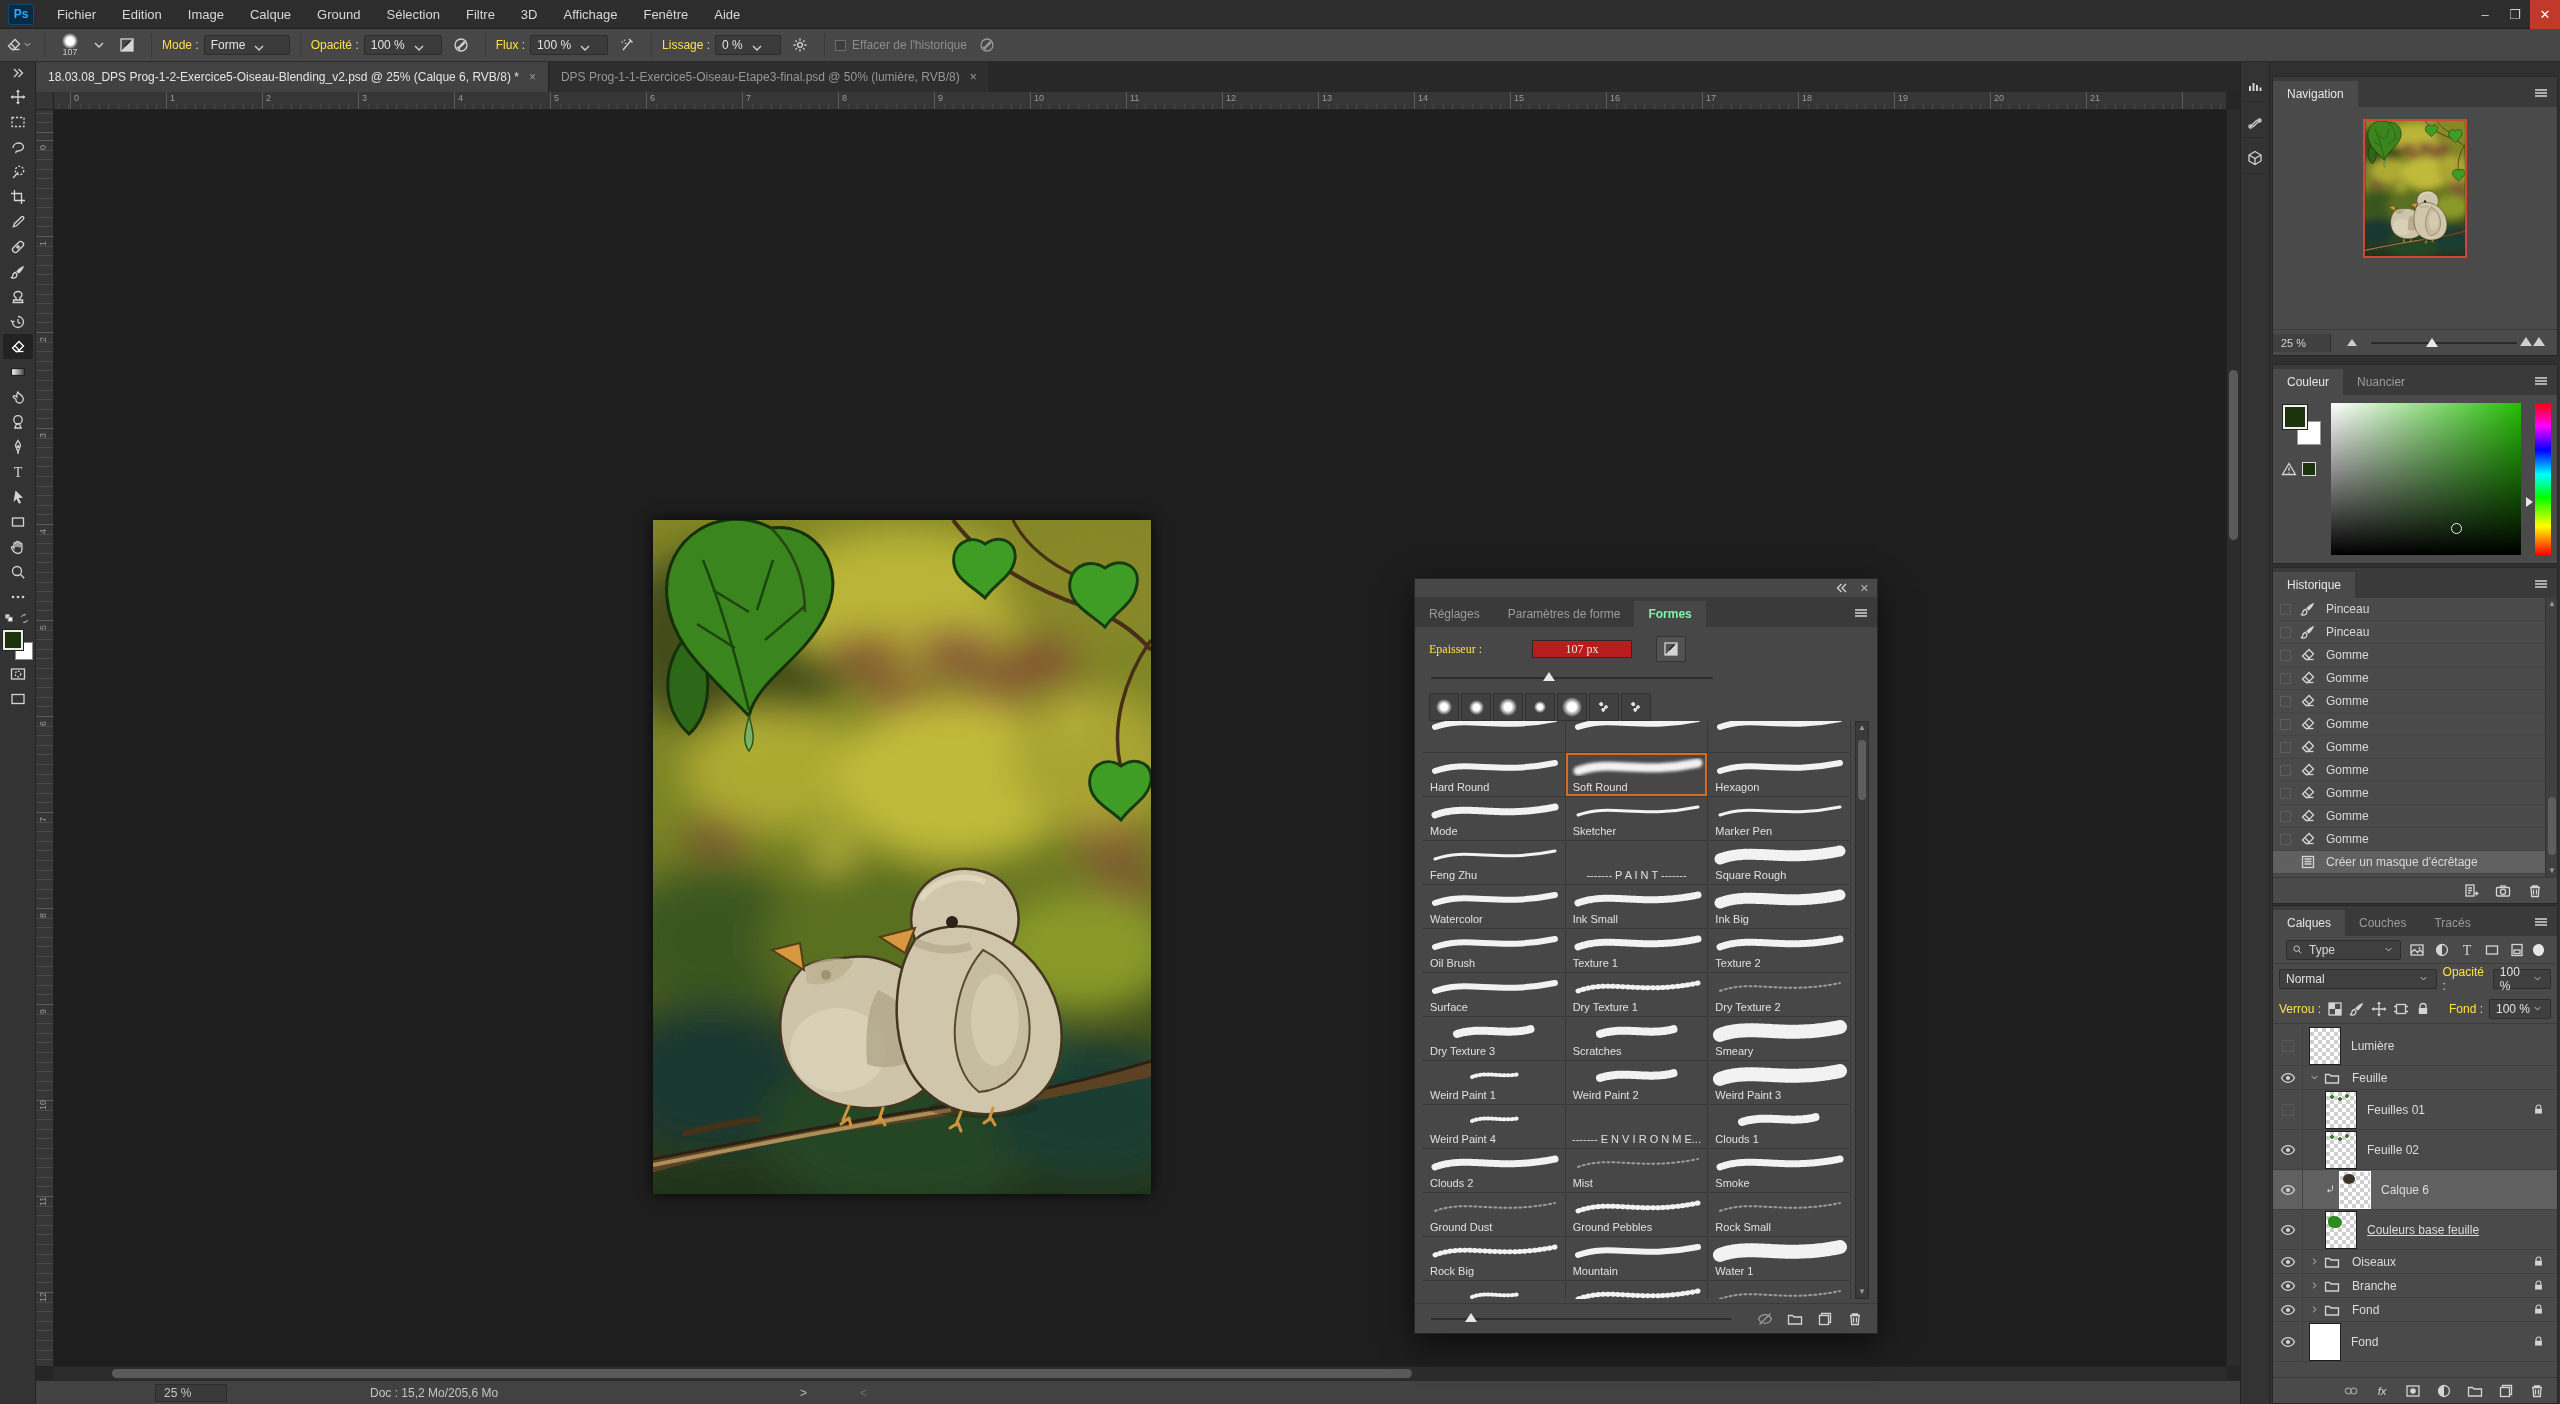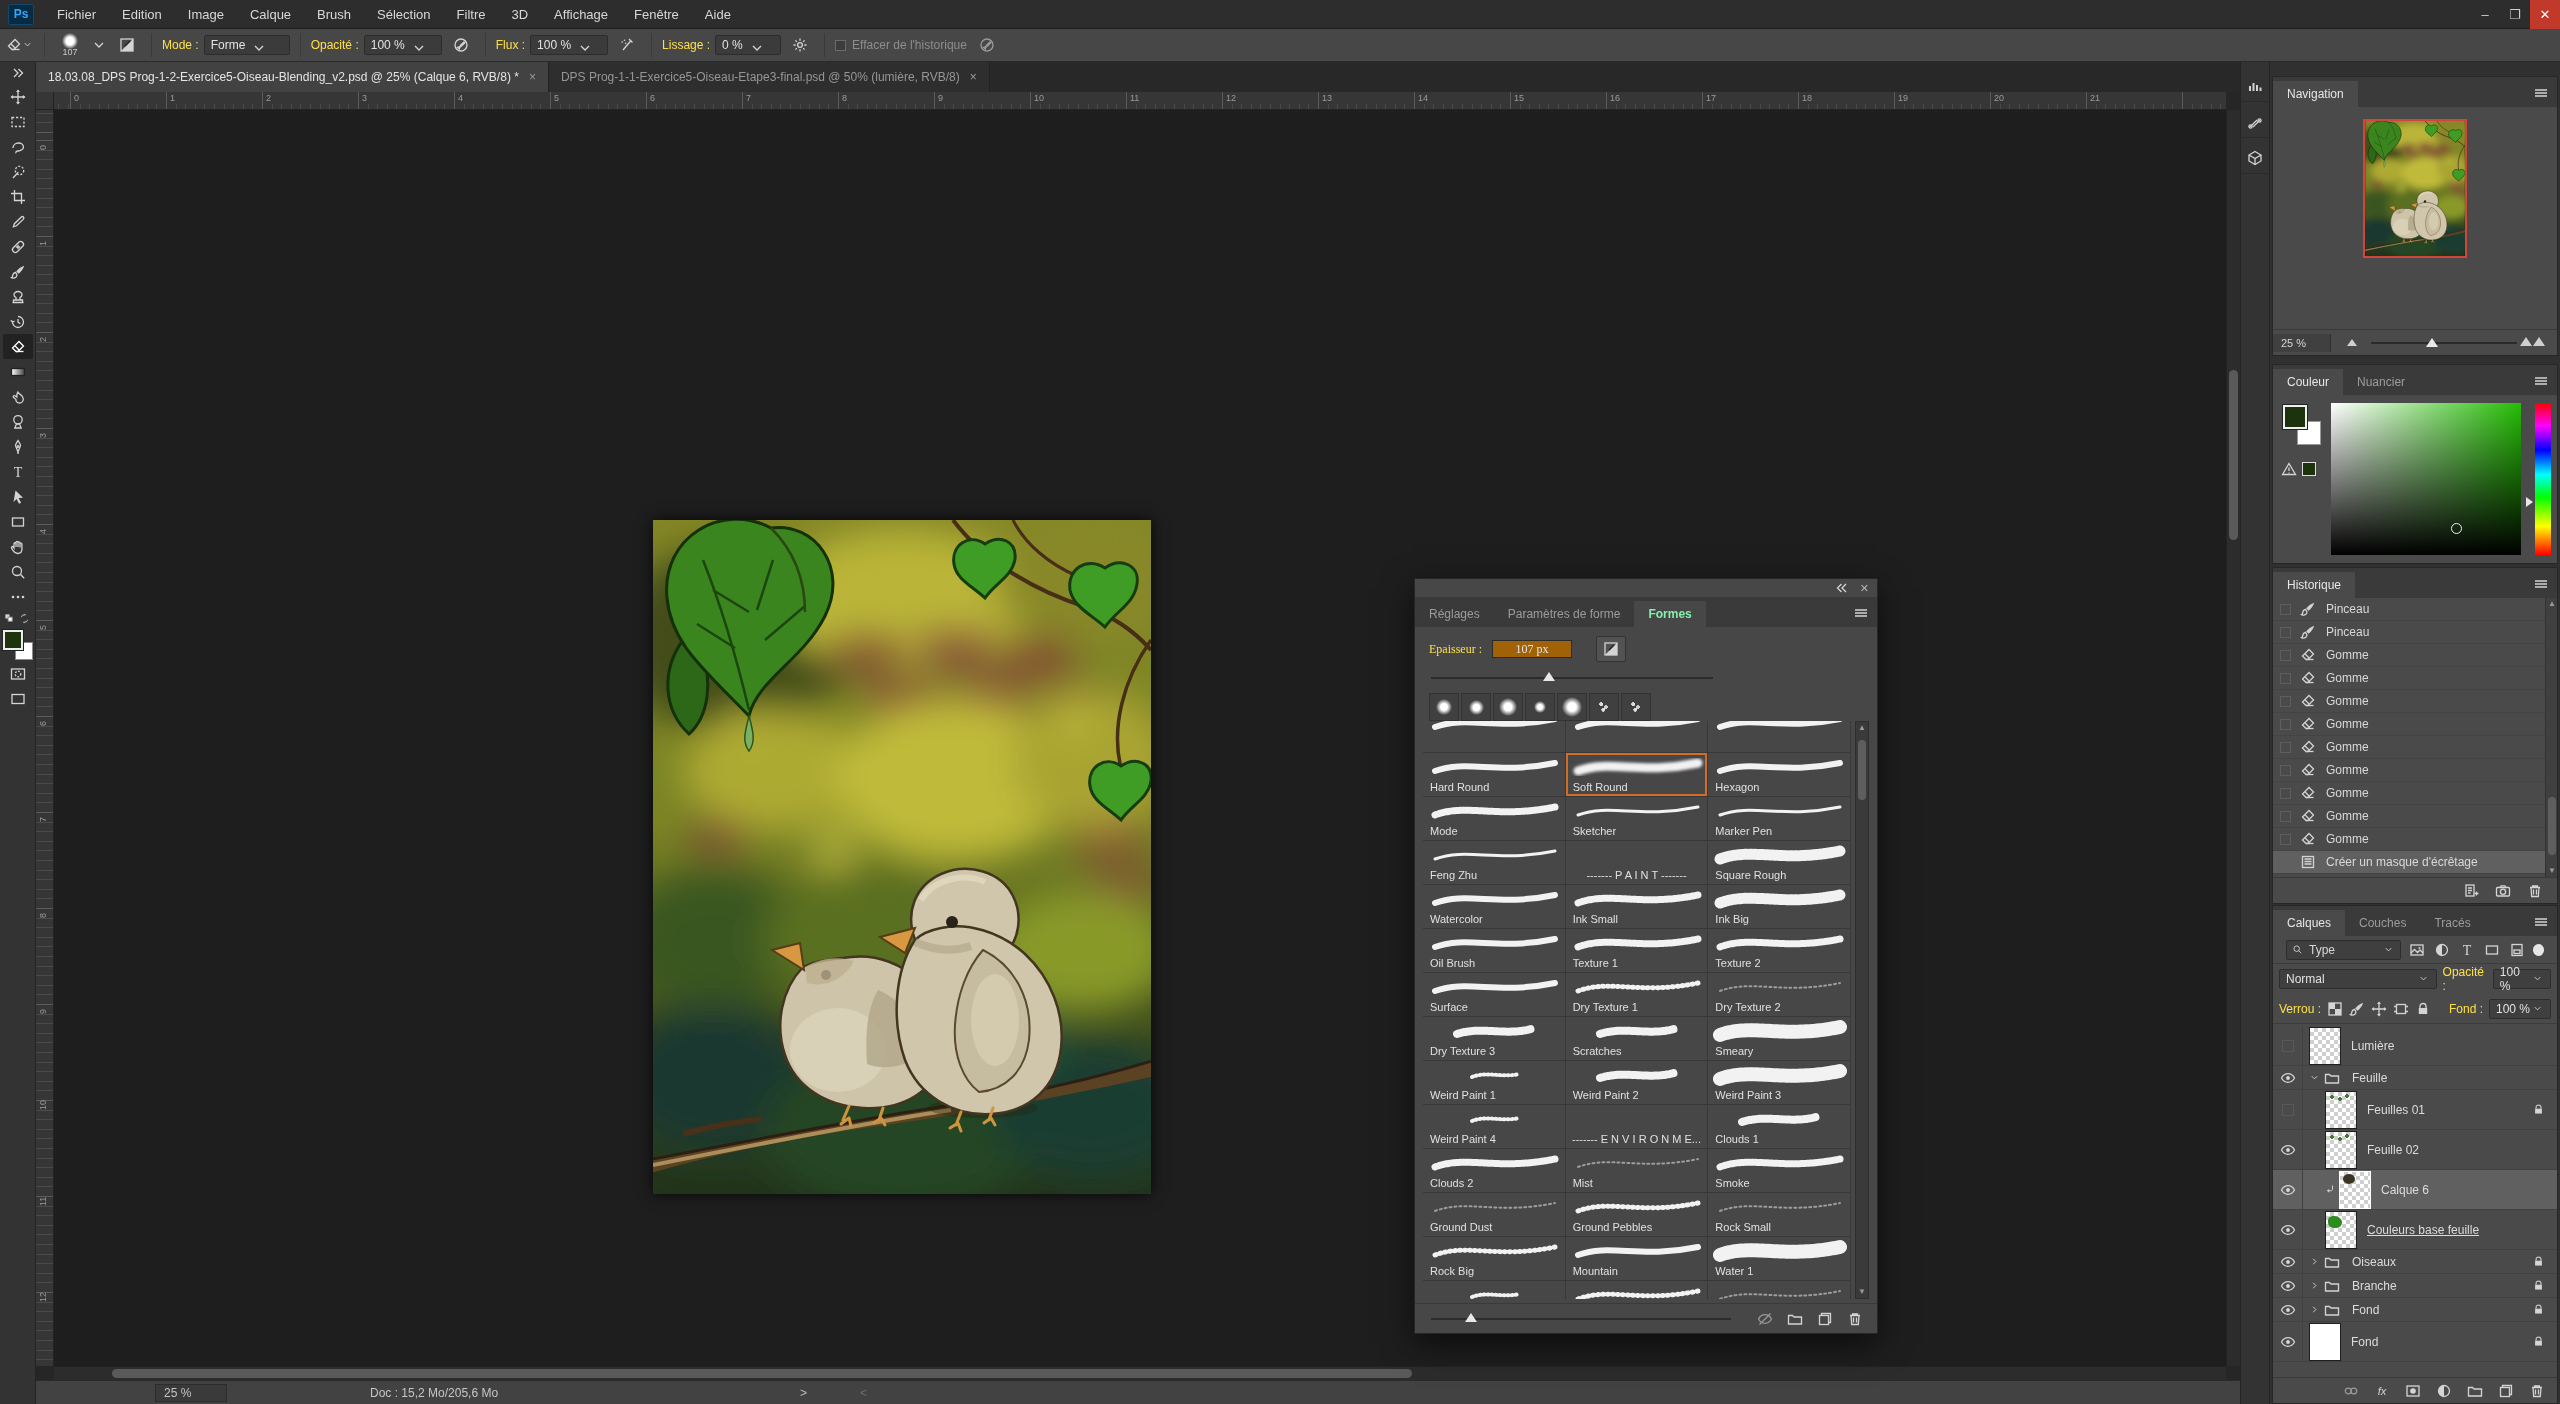--- a/index.html
+++ b/index.html
@@ -167,21 +167,21 @@
             display:flex; align-items:center; justify-content:flex-end; gap:15px; padding-right:12px; }
 
   
   .formes { position:absolute; left:1414px; top:578px; width:464px; height:756px; background:#474747;
             border:1px solid #262626; box-shadow:0 10px 30px rgba(0,0,0,.6); z-index:5; }
   .f-titlebar { height:18px; display:flex; align-items:center; justify-content:flex-end; gap:10px; padding-right:8px; color:#b5b5b5; font-size:11px; }
   .f-tabs { height:30px; background:#3a3a3a; display:flex; align-items:flex-end; position:relative; }
   .f-tab { height:26px; padding:0 14px; display:flex; align-items:center; color:#9c9c9c; background:#3a3a3a; }
   .f-tab.active { background:#474747; color:#86efac;font-weight:bold; }
   .f-controls { position:relative; height:44px; display:flex; align-items:center; padding:0 14px; gap:10px;font-family:Liberation Serif, serif; }
-  .f-size-input { width:80px; height:18px; background:#a16207; border:1px solid #2a2a2a; display:flex; align-items:center; justify-content:center; color:#e4e4e4; }
+  .f-size-input { width:100px; height:18px; background:#b91c1c; border:1px solid #2a2a2a; display:flex; align-items:center; justify-content:center; color:#e4e4e4; margin-left:40px; }
   .f-toggle { width:30px; height:26px; display:flex; align-items:center; justify-content:center; background:#525252; border:1px solid #333; border-radius:2px; margin-left:14px; }
   .f-sliderrow { position:relative; height:18px; }
   .f-track { position:absolute; left:16px; width:282px; top:6px; height:2px; background:#2c2c2c; }
   .f-thumbtri { position:absolute; left:128px; top:1px; }
   .f-recent { display:flex; gap:2px; padding:4px 0 0 14px; height:48px; }
   .r-cell { width:30px; display:flex; flex-direction:column; align-items:center; }
   .r-box { width:30px; height:28px; background:#404040; border:1px solid #323232; display:flex; align-items:center; justify-content:center; }
   .r-dot { border-radius:50%; background:radial-gradient(circle,#fff 0%,#fff 30%,rgba(255,255,255,0) 72%); }
   .r-dot.tex { background:radial-gradient(circle 2px at 30% 30%,#ddd 90%,transparent),radial-gradient(circle 2px at 65% 50%,#ccc 90%,transparent),radial-gradient(circle 2px at 45% 70%,#ddd 90%,transparent); border-radius:0; }
   .r-num { font-size:9px; color:#c6c6c6; margin-top:1px; }
@@ -294,21 +294,21 @@
 
 <div id="app">
 
   <div class="menubar">
     <div class="ps-logo">Ps</div>
     <div id="menu-items" style="display:flex">
         <div class="menu-item">Fichier</div>
         <div class="menu-item">Edition</div>
         <div class="menu-item">Image</div>
         <div class="menu-item">Calque</div>
-        <div class="menu-item">Brush</div>
+        <div class="menu-item">Ground</div>
         <div class="menu-item">Sélection</div>
         <div class="menu-item">Filtre</div>
         <div class="menu-item">3D</div>
         <div class="menu-item">Affichage</div>
         <div class="menu-item">Fenêtre</div>
         <div class="menu-item">Aide</div>
       </div>
     <div class="win-controls">
       <div class="win-btn">–</div>
       <div class="win-btn">❐</div>

